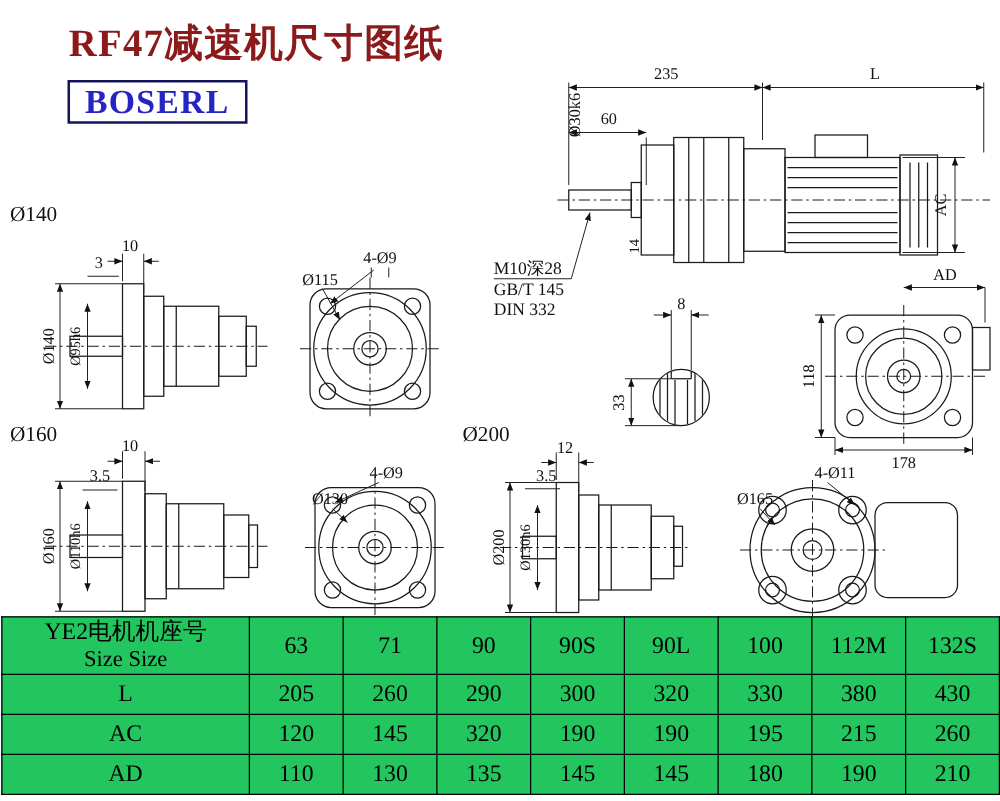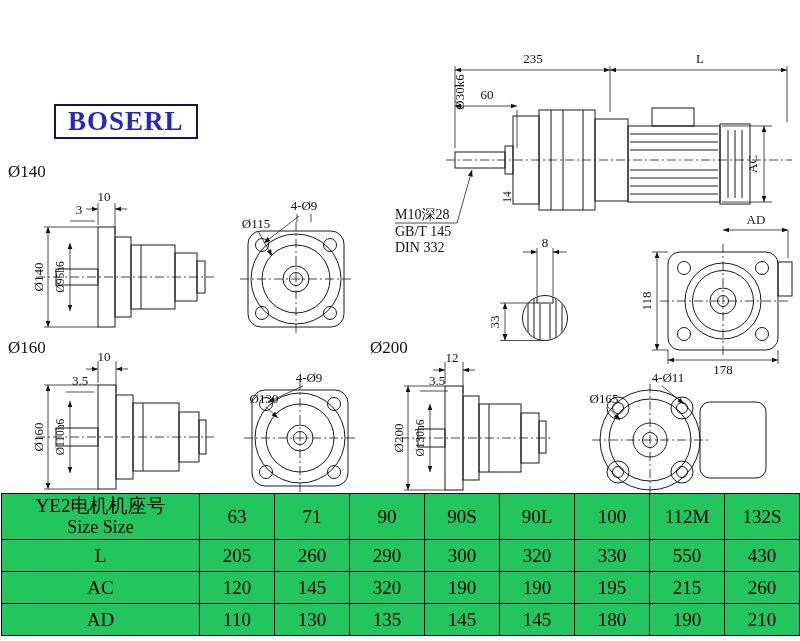--- a/index.html
+++ b/index.html
@@ -3,21 +3,21 @@
 <meta charset="utf-8">
 <style>
   * { margin:0; padding:0; box-sizing:border-box; }
   html,body { width:800px; height:641px; background:#fff; overflow:hidden; }
   body { font-family:"Liberation Serif", serif; position:relative; }
   .page { position:absolute; inset:0; background:#fff; }
 
   .title { position:absolute; left:55px; top:14px; font-size:31px; font-weight:bold;
            color:var(--title_text,#8b1a1a); letter-spacing:1px; white-space:nowrap; }
   .logo-box { position:absolute; left:54px; top:64px; border:2px solid var(--logo_border,#14145a);
-              padding:0 12px; background:#fff;margin-top:40px; }
+              padding:0 12px; background:#fff; }
   .logo-text { font-size:27px; font-weight:bold; color:var(--logo_text,#2525c4); letter-spacing:1px; }
 
   svg.drawing { position:absolute; left:0; top:0; }
   .ln line, .ln rect, .ln circle, .ln path, .ln polyline { stroke:#1a1a1a; fill:none; stroke-width:1; }
   .cl { stroke-dasharray:9 3 2 3; stroke-width:0.8 !important; }
   .dl line, .dl polyline { stroke:#222; fill:none; stroke-width:0.8; }
   text.dim { font-size:13px; fill:#111; text-anchor:middle; font-family:"Liberation Serif", serif; }
   text.dim-small { font-size:11.5px; }
   text.note { font-size:14px; fill:#111; text-anchor:start; font-family:"Liberation Serif", serif; }
   text.label-lg { font-size:17px; fill:#111; text-anchor:start; font-family:"Liberation Serif", serif; }
@@ -28,20 +28,21 @@
              height:32px; padding:0; font-family:"Liberation Serif", serif; }
   .spec tr.hdr td { height:46px; }
   .spec .h-cn { font-size:19px; line-height:22px; }
   .spec .h-en { font-size:18px; line-height:21px; }
 </style>
 </head>
 <body>
 
 <div class="page">
 
+  <div class="title">RF47减速机尺寸图纸</div>
   <div class="logo-box">
     <span class="logo-text">BOSERL</span>
   </div>
 
   <svg class="drawing" width="800" height="493" viewBox="0 0 800 493">
     <defs>
       <marker id="ar" viewBox="0 0 10 10" refX="9" refY="5" markerWidth="9" markerHeight="9" orient="auto-start-reverse">
         <path d="M0,1.5 L9,5 L0,8.5 z" fill="#111"></path>
       </marker>
       <clipPath id="sec">
@@ -327,21 +328,21 @@
         <td>132S</td>
       </tr>
       <tr>
         <td>L</td>
         <td>205</td>
         <td>260</td>
         <td>290</td>
         <td>300</td>
         <td>320</td>
         <td>330</td>
-        <td>550</td>
+        <td>380</td>
         <td>430</td>
       </tr>
       <tr>
         <td>AC</td>
         <td>120</td>
         <td>145</td>
         <td>320</td>
         <td>190</td>
         <td>190</td>
         <td>195</td>

